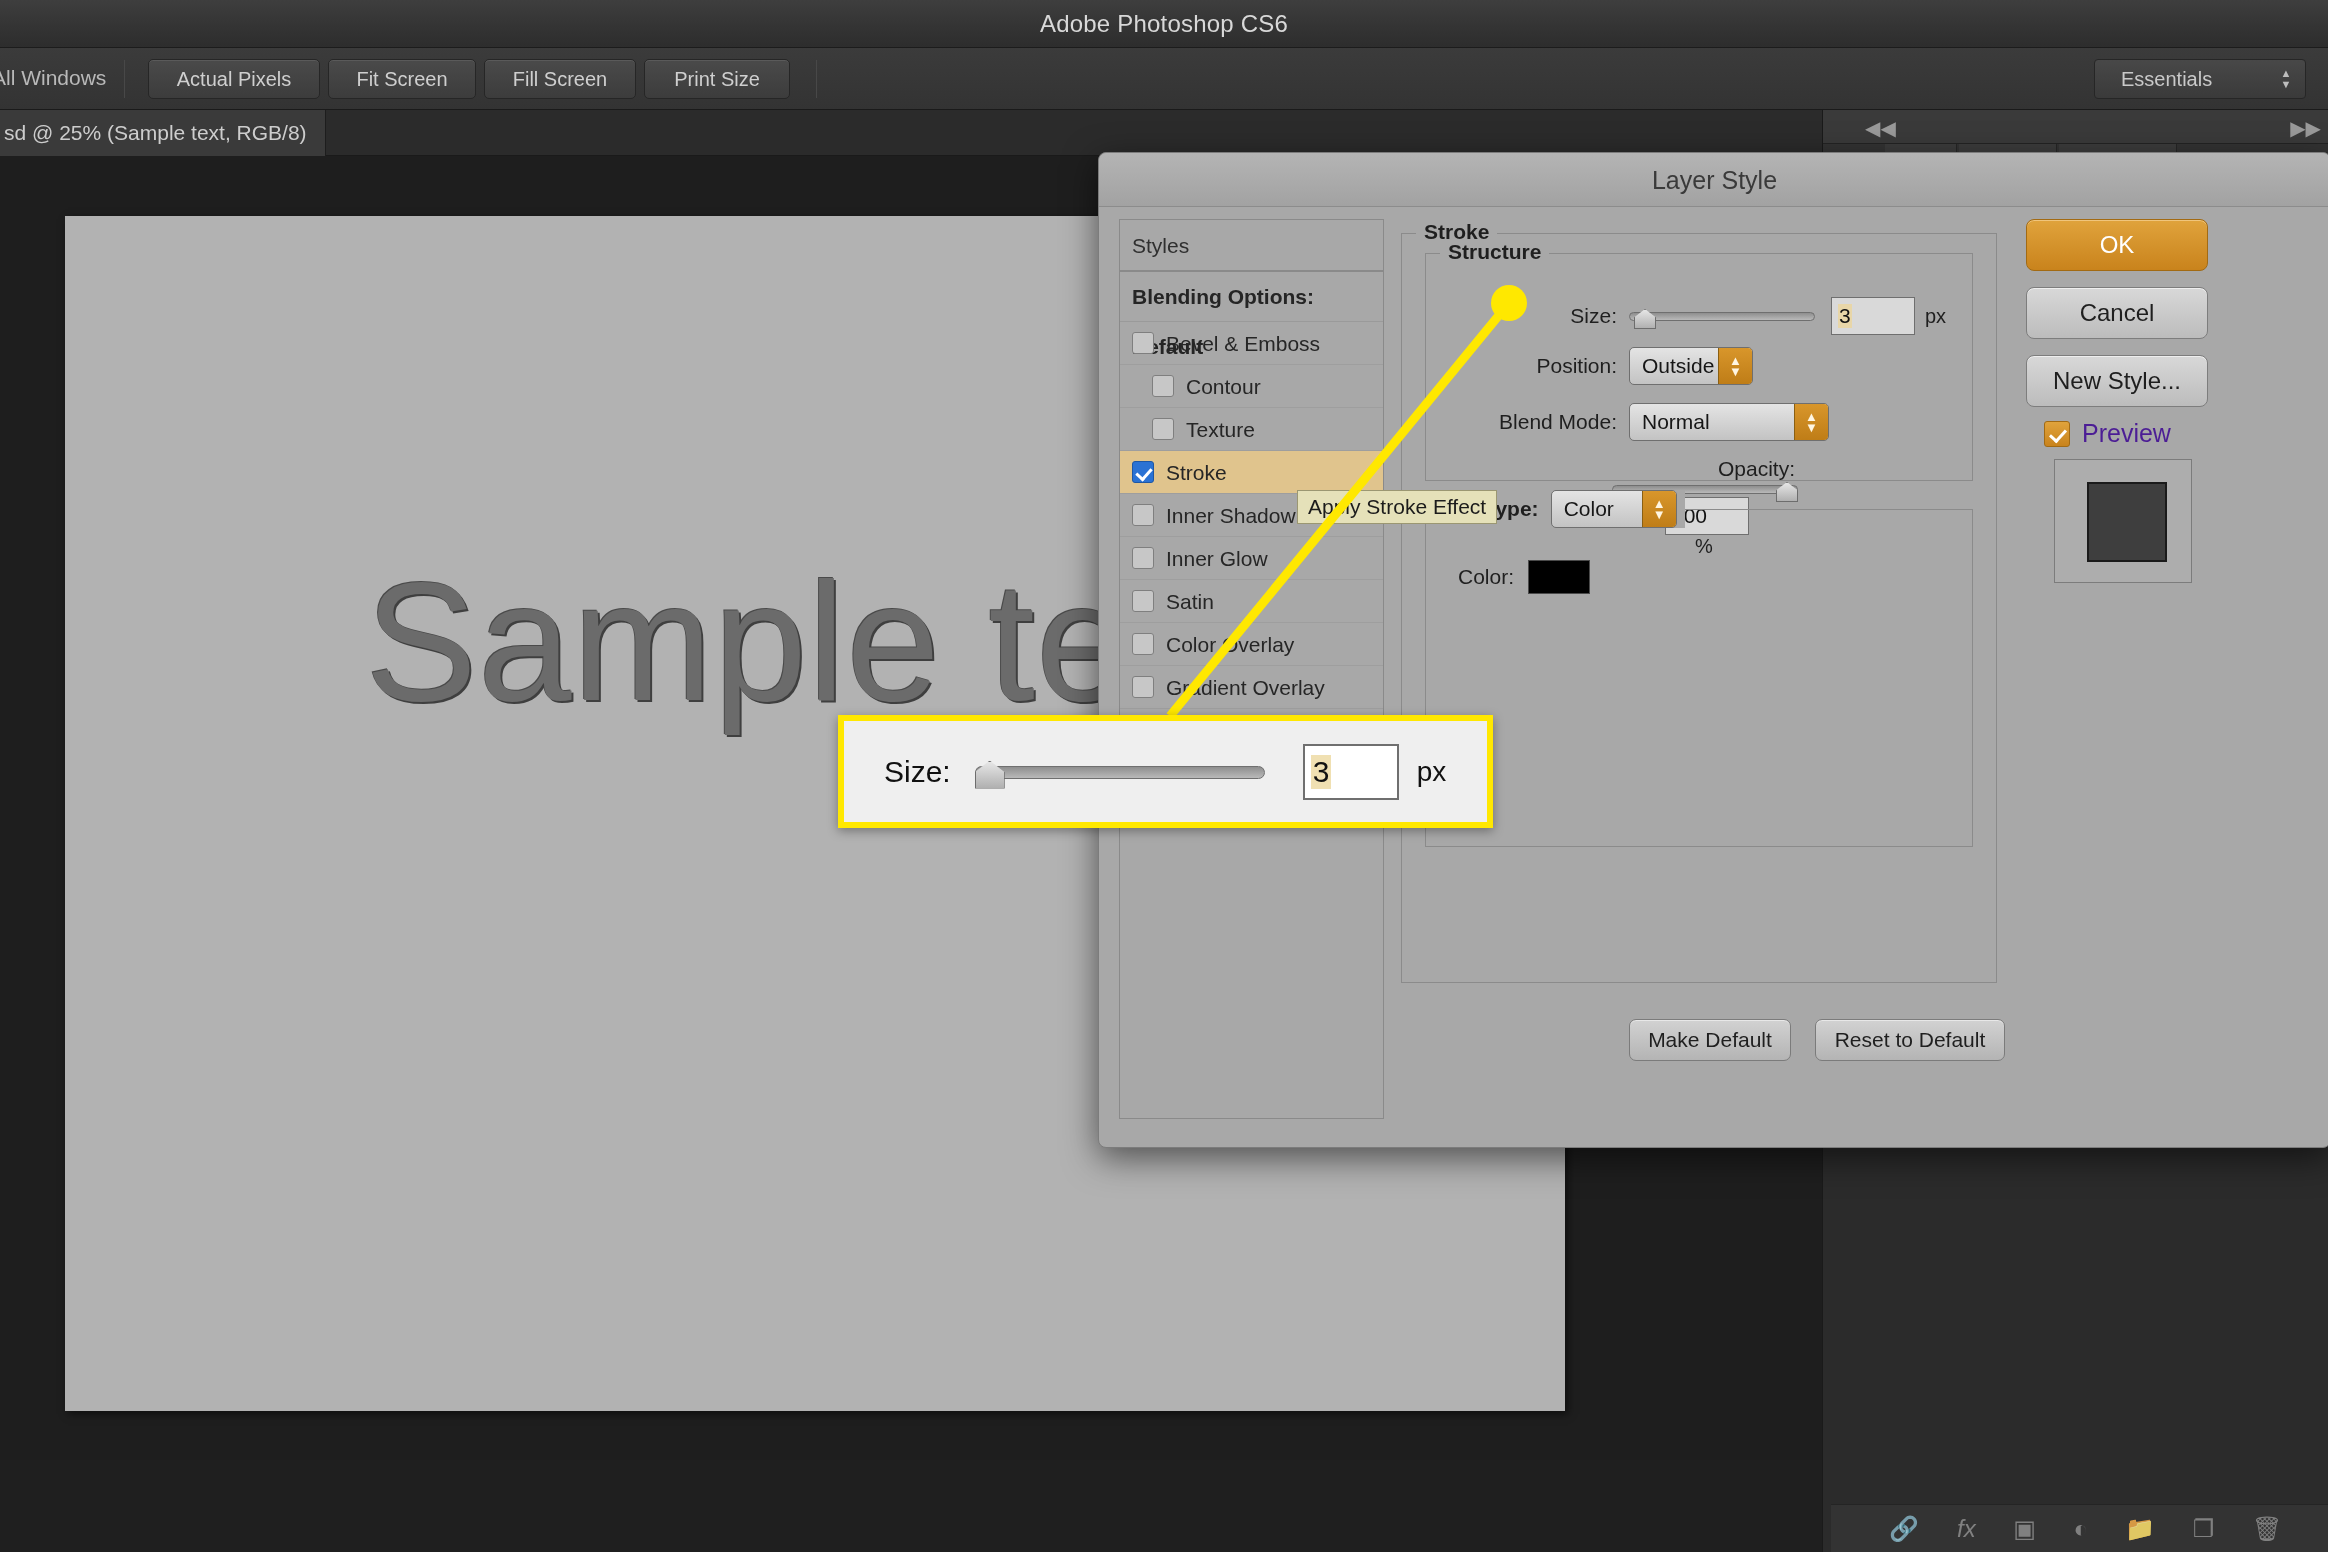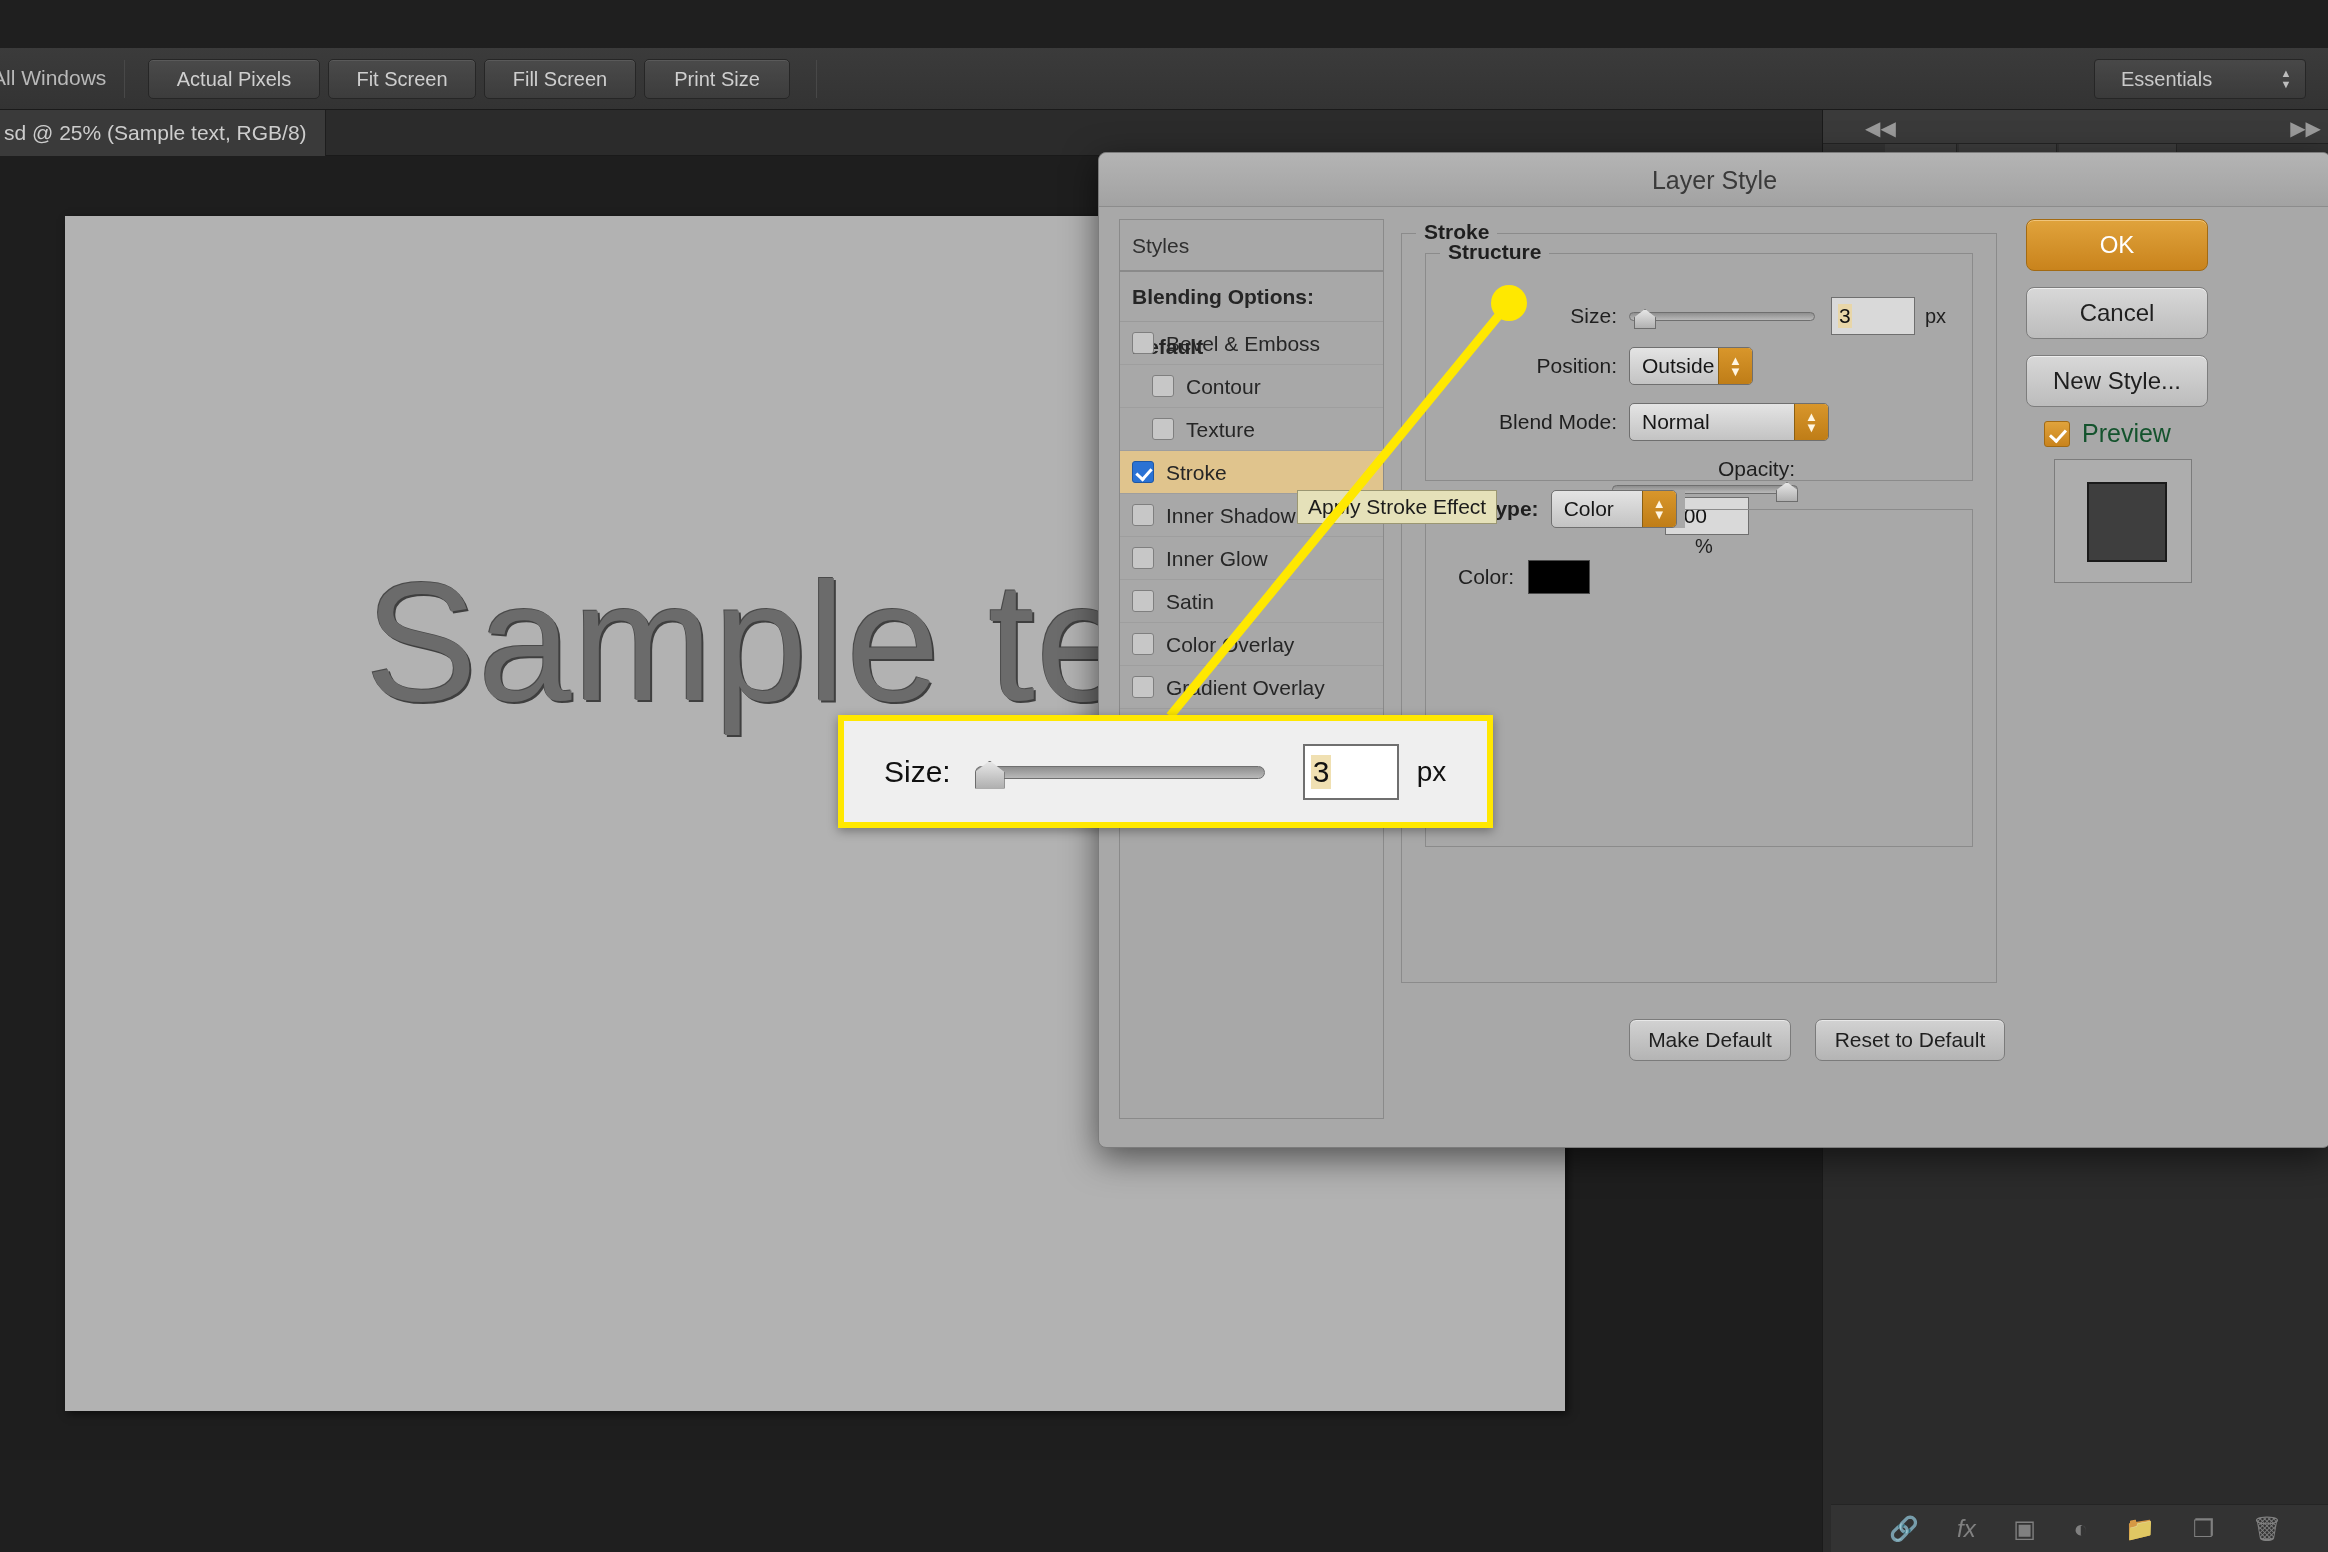--- a/index.html
+++ b/index.html
@@ -268,21 +268,21 @@
   .preview-row { position: absolute; left: 30px; top: 200px; display:flex; align-items:center; }
   .preview-cb {
     width: 26px; height: 26px; margin-right: 12px;
     background: linear-gradient(to bottom,#e0a33c,#c9831c);
     border: 1px solid #a26a13; border-radius: 3px; position: relative;
   }
   .preview-cb::after {
     content:""; position:absolute; left:8px; top:4px; width:7px; height:13px;
     border: solid #fff; border-width: 0 3px 3px 0; transform: rotate(42deg);
   }
-  .preview-label { font-size: 25px; color: #14532d; }
+  .preview-label { font-size: 25px; color: #4c1d95; }
   .preview-box {
     position: absolute; left: 40px; top: 240px; width: 138px; height: 124px;
     background: #adadad; border: 1px solid #7c7c7c;
   }
   .preview-inner {
     position: absolute; left: 32px; top: 22px; width: 80px; height: 80px;
     background: #3e3e3e; border: 2px solid #1a1a1a;
   }
 
   
@@ -317,20 +317,23 @@
 
   
   .leader { position: absolute; left: 0; top: 0; width: 2328px; height: 1552px;
             pointer-events: none; z-index: 45; }
 </style>
 </head>
 <body>
 
 <div id="root">
 
+  <div class="app-titlebar">
+    <div class="app-title">Adobe Photoshop CS6</div>
+  </div>
 
   <div class="options-bar">
     <div class="allwin-label">All Windows</div>
     <div class="vsep" style="left:124px;"></div>
     <div class="opt-btn" id="ob0" style="left: 148px; width: 172px;">Actual Pixels</div>
     <div class="opt-btn" id="ob1" style="left: 328px; width: 148px;">Fit Screen</div>
     <div class="opt-btn" id="ob2" style="left: 484px; width: 152px; text-align: center;">Fill Screen</div>
     <div class="opt-btn" id="ob3" style="left: 644px; width: 146px;">Print Size</div>
     <div class="vsep" style="left:816px;"></div>
     <div class="workspace-select">

